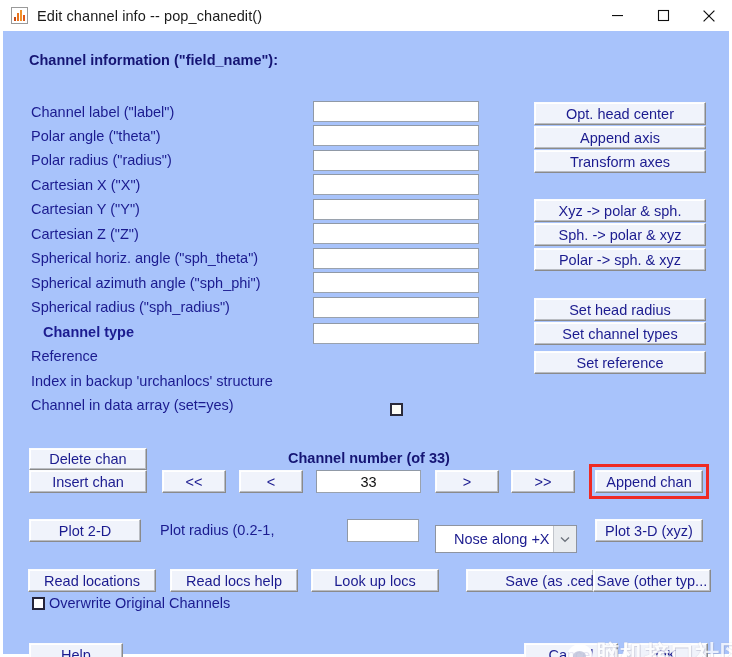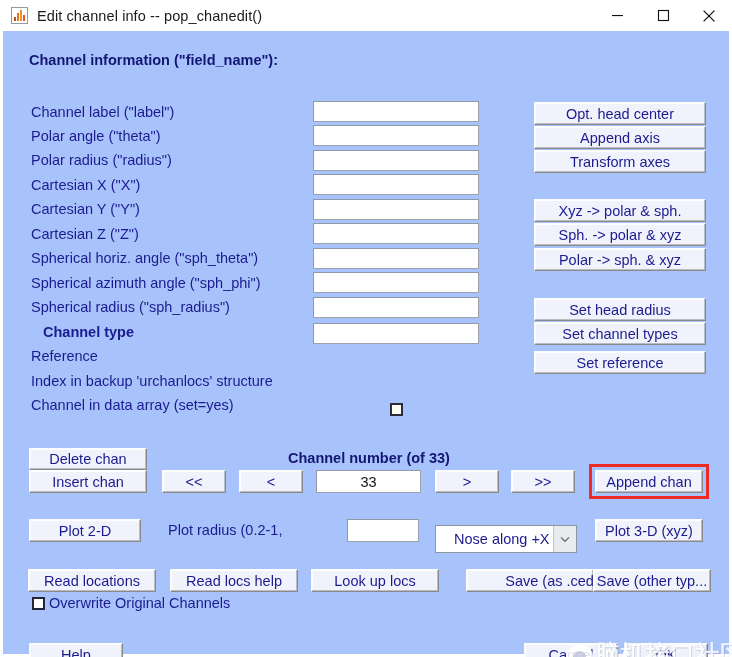--- a/index.html
+++ b/index.html
@@ -221,21 +221,21 @@
     <div class="ab btn" style="left:432px;top:439px;width:64px;height:23px;">&gt;</div>
     <div class="ab btn" style="left:236px;top:439px;width:64px;height:23px;">&lt;</div>
     <div class="ab btn" style="left:508px;top:439px;width:64px;height:23px;">&gt;&gt;</div>
 
     <div class="ab tfield" style="left:313px;top:439px;width:105px;height:23px;">33</div>
 
     <div class="ab btn" style="left:592px;top:439px;width:108px;height:23px;">Append chan</div>
     <div class="ab redbox" style="left:586px;top:433px;width:120px;height:35px;"></div>
 
     <div class="ab btn" style="left:26px;top:488px;width:112px;height:23px;">Plot 2-D</div>
-    <div class="ab lbl" style="left:157px;top:491px;margin-left:8px;">Plot radius (0.2-1,</div>
+    <div class="ab lbl" style="left:157px;top:491px;">Plot radius (0.2-1,</div>
     <div class="ab tfield" style="left:344px;top:488px;width:72px;height:23px;"></div>
 
     <div class="ab combo" style="left:432px;top:494px;width:142px;height:28px;">
       <span class="cval">Nose along +X</span>
       <span class="carrow">
         <svg width="10" height="7" viewBox="0 0 10 7">
               <path d="M1 1.5 L5 5.3 L9 1.5" stroke="#6d737c" stroke-width="1.3" fill="none"></path>
             </svg>
       </span>
     </div>

